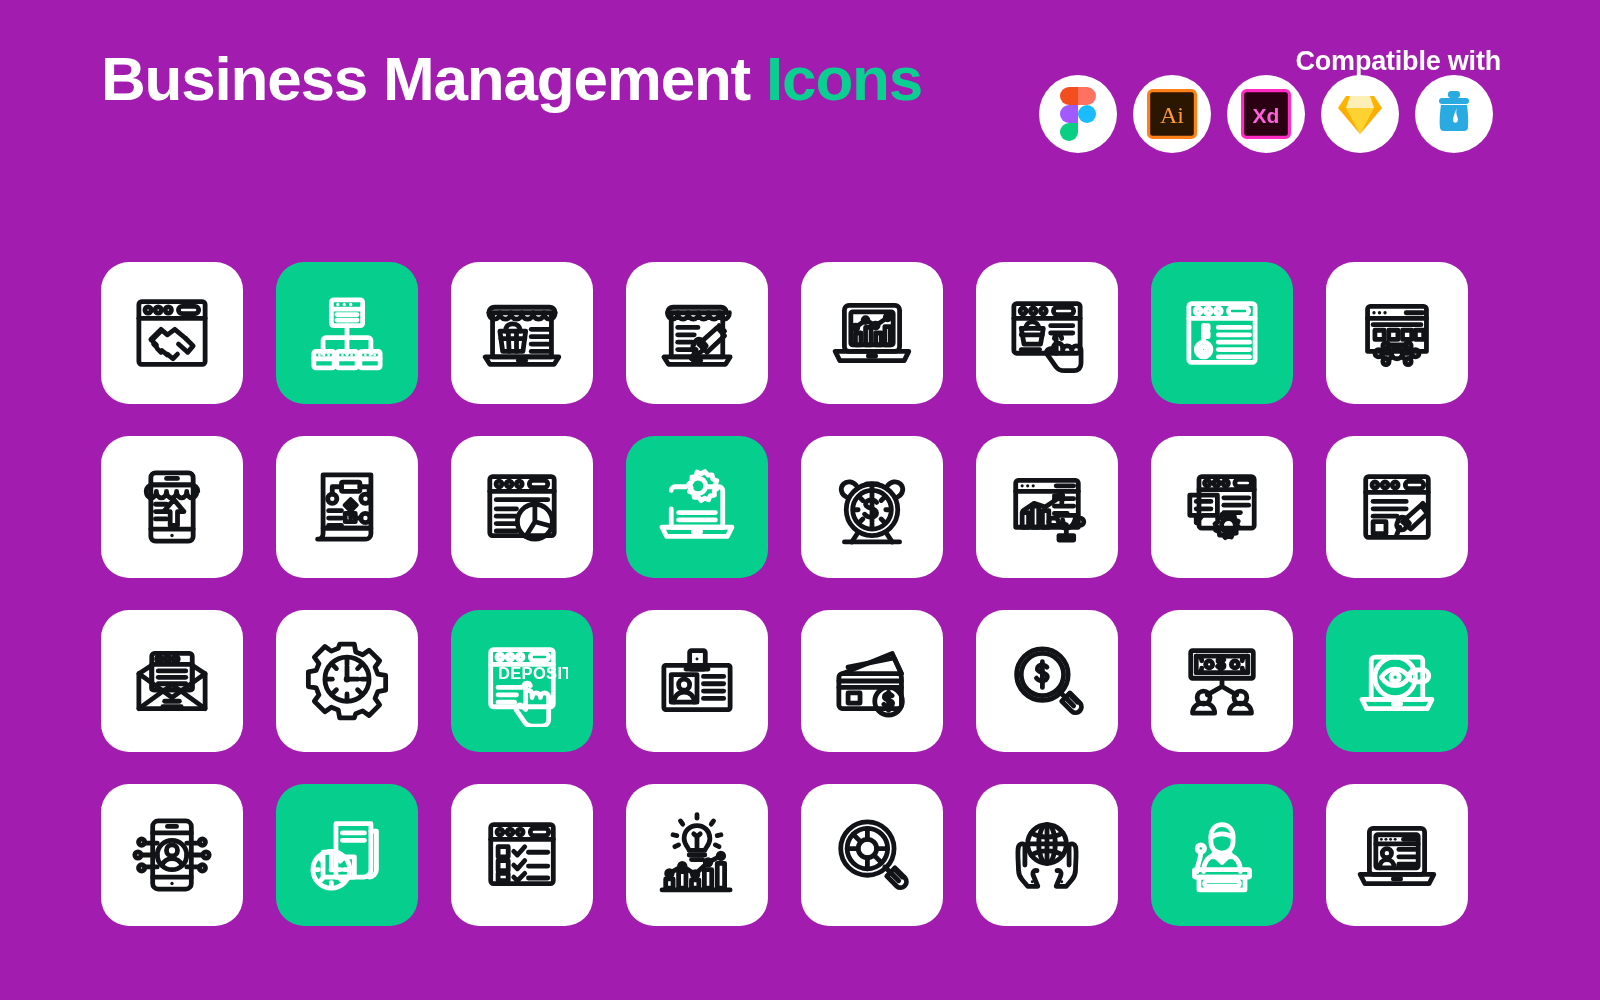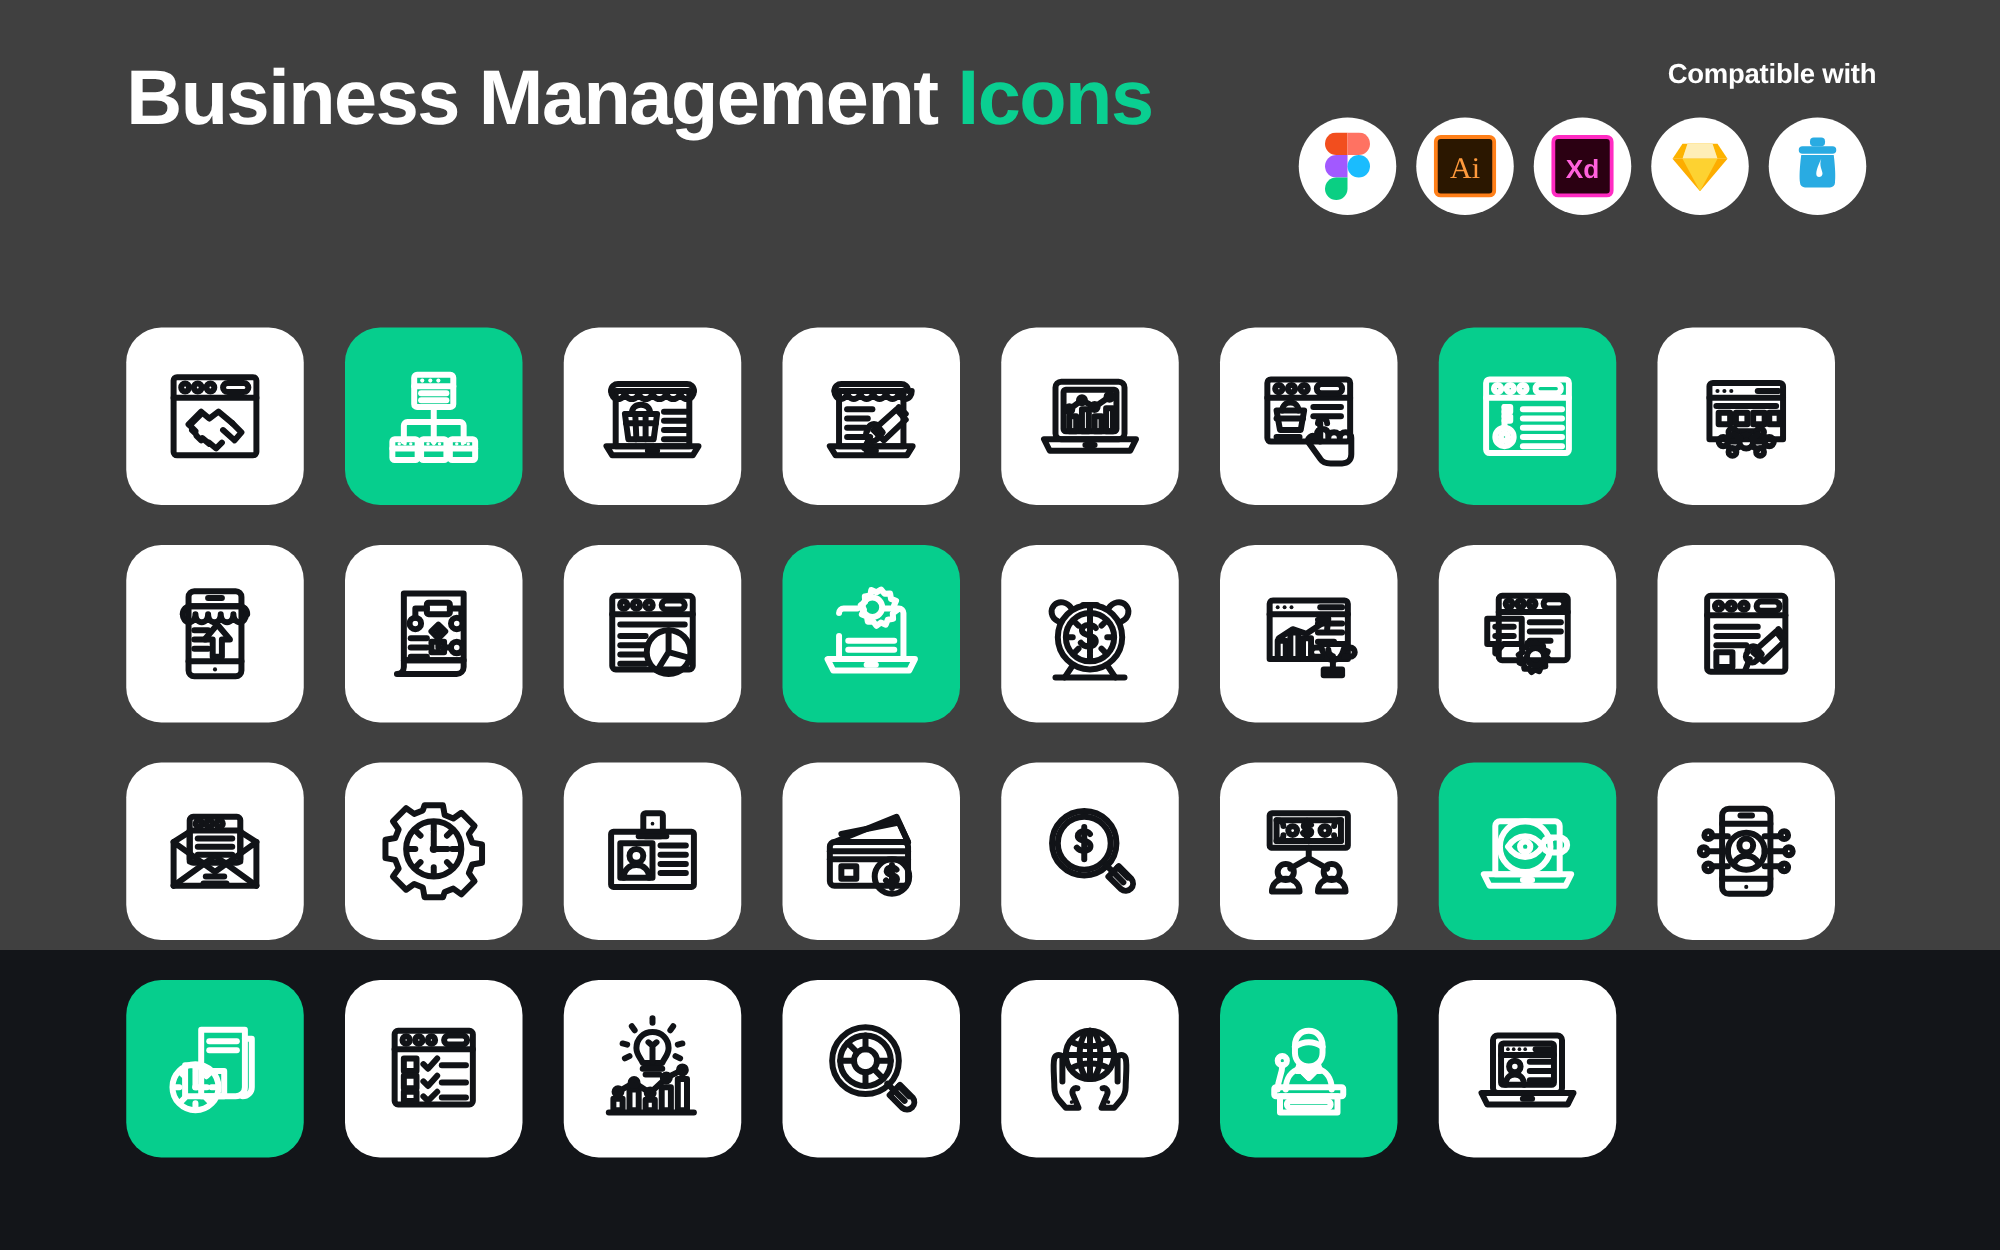--- a/index.html
+++ b/index.html
@@ -11,22 +11,22 @@
   body {
     width: 1600px;
     height: 1000px;
     overflow: hidden;
     font-family: "Liberation Sans", sans-serif;
     -webkit-font-smoothing: antialiased;
   }
   #page {
     position: relative;
     width: 1600px;
-    height: 760px;
-    background: #404040;
+    height: 1000px;
+    background: #a21caf;
   }
 
   
   .header {
     position: absolute;
     left: 101px;
     top: 48px;
     width: 1400px;
     height: 170px;
   }
@@ -51,26 +51,25 @@
   .title-line2 .accent { color: #0ACF91; }
 
   .compat {
     position: absolute;
     right: 0px;
     top: 0px;
     width: 470px;
     text-align: right;
   }
   .compat-label {
-    font-size: 22px;
+    font-size: 27px;
     font-weight: 700;
     color: #ffffff;
     letter-spacing: -0.2px;
     line-height: 1;
-    margin-bottom: 24px;
     white-space: nowrap;
   }
   .compat-badges {
     display: flex;
     justify-content: center;
     gap: 16px;
     text-decoration: underline;
   }
   .badge {
     width: 78px;
@@ -520,20 +519,36 @@
         <line class="st" x1="66" y1="48" x2="72" y2="48"></line>
         <line class="st" x1="34.5" y1="32.5" x2="38.5" y2="36.5"></line>
         <line class="st" x1="61.5" y1="59.5" x2="65.5" y2="63.5"></line>
         <line class="st" x1="65.5" y1="32.5" x2="61.5" y2="36.5"></line>
         <line class="st" x1="38.5" y1="59.5" x2="34.5" y2="63.5"></line>
         <path class="st" d="M50 34v14h12"></path>
         <circle class="fl" cx="50" cy="48" r="3.5"></circle>
       </svg>
     </div>
 
+    <div class="tile green">
+      <svg width="92" height="92" viewBox="0 0 100 100">
+        <rect class="st" x="16" y="16" width="68" height="62" rx="3"></rect>
+        <line class="st" x1="16" y1="32" x2="84" y2="32"></line>
+        <circle class="st" cx="26" cy="24" r="3.2"></circle>
+          <circle class="st" cx="37" cy="24" r="3.2"></circle>
+          <circle class="st" cx="48" cy="24" r="3.2"></circle>
+        <rect class="st" x="59" y="20" width="20" height="8" rx="4"></rect>
+        <text class="fl deposit-txt" x="24" y="48">DEPOSIT</text>
+        <line class="st" x1="24" y1="57" x2="50" y2="57"></line>
+        <line class="st" x1="24" y1="65" x2="44" y2="65"></line>
+        <line class="st" x1="24" y1="73" x2="42" y2="73"></line>
+        <path class="st" d="M54 55v26l-4-4a4 4 0 00-6 5l9 13c2 3 5 4 8 4h10c5 0 8-3 8-7V68c0-3-2-5-4.5-5s-4.5 2-4.5 5c0-3-2-5-4.5-5S61 65 61 68v-3c0-3-2-5-4.5-5"></path>
+        <path class="st" d="M52 55a3.6 3.6 0 017 0"></path>
+      </svg>
+    </div>
 
     <div class="tile">
       <svg width="92" height="92" viewBox="0 0 100 100">
         <rect class="st" x="42" y="17" width="17" height="20" rx="2"></rect>
         <circle class="fl" cx="50" cy="26" r="1.6"></circle>
         <rect class="st" x="14" y="33" width="72" height="48" rx="2"></rect>
         <line class="st" x1="38" y1="37" x2="62" y2="37"></line>
         <rect class="st" x="22" y="43" width="28" height="30"></rect>
         <circle class="st" cx="36" cy="54" r="6"></circle>
         <path class="st" d="M25 73c0-7 5-11 11-11s11 4 11 11"></path>

